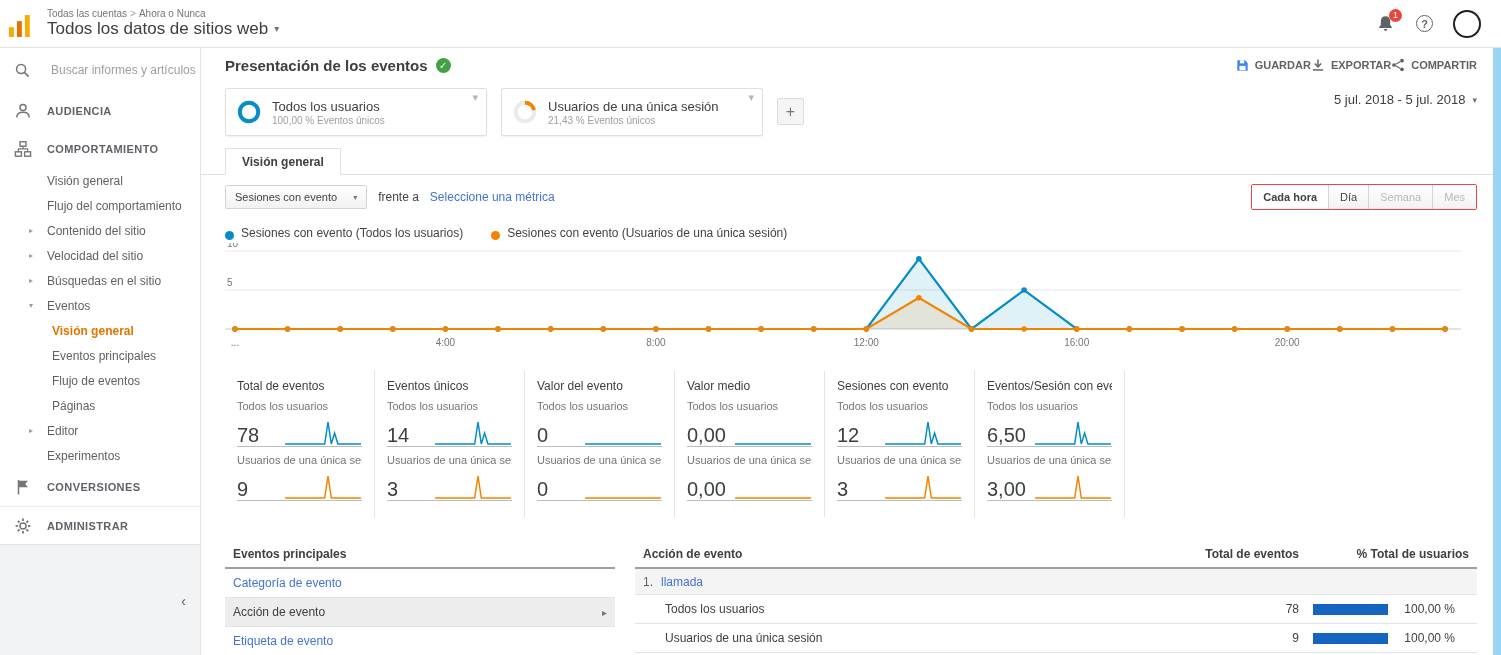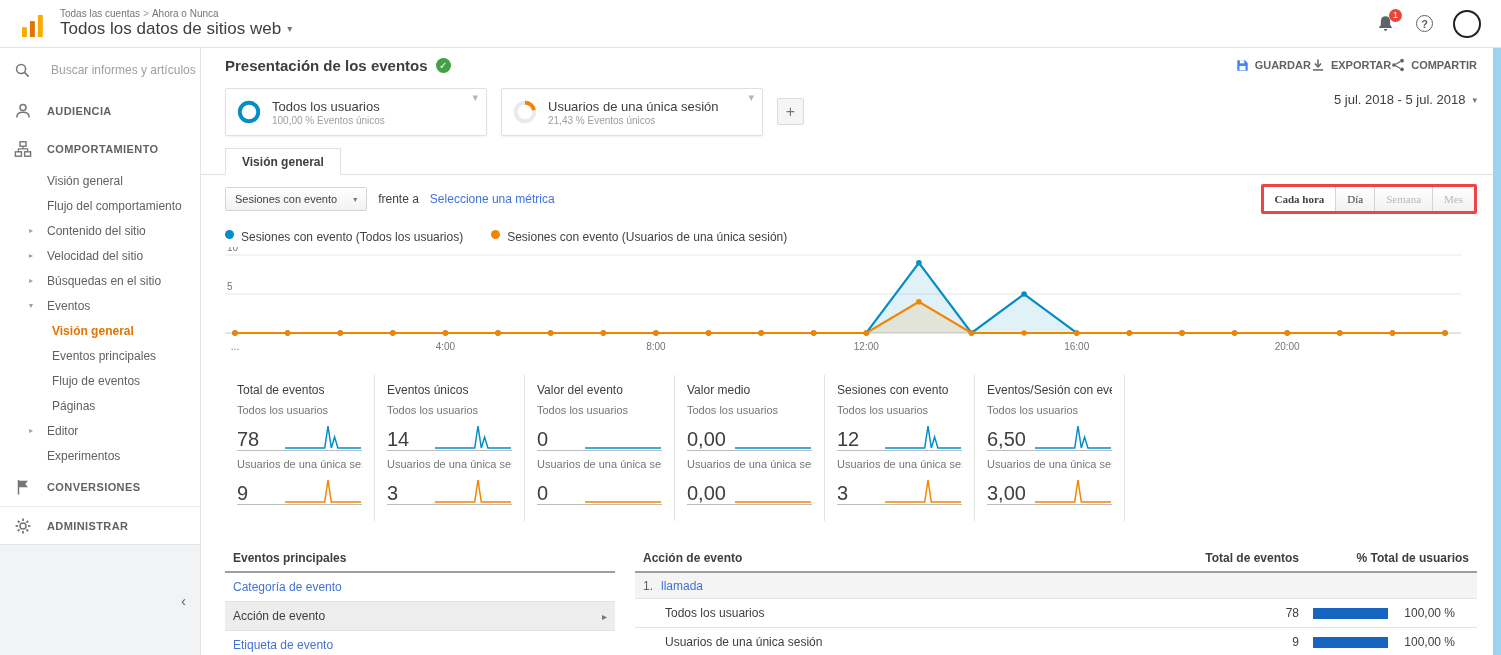--- a/index.html
+++ b/index.html
@@ -3,21 +3,21 @@
 <meta charset="utf-8">
 <style>
   * { margin:0; padding:0; box-sizing:border-box; }
   html,body { width:1501px; height:655px; overflow:hidden; }
   body { font-family:"Liberation Sans", sans-serif; background:#fff; color:#424242; }
   [data-interactable="true"] { cursor:pointer; }
 
   .app { position:relative; width:1501px; height:655px; }
 
   
-  .topbar { height:48px; display:flex; align-items:center; background:#fff; border-bottom:1px solid #e3e3e3; padding-left:22px; position:relative; z-index:3; }
+  .topbar { height:48px; display:flex; align-items:center; background:#fff; border-bottom:1px solid #e3e3e3; padding-left:9px; position:relative; z-index:3; }
   .ga-logo { width:26px; height:26px; margin-right:12px; display:flex; align-items:flex-end; }
   .title-block { line-height:1.15; }
   .breadcrumb { font-size:10px; color:#757575; }
   .bc-sep { margin:0 3px; color:#9e9e9e; }
   .view-title-row { font-size:17px; color:#3c4043; display:flex; align-items:center; gap:6px; }
   .title-caret { font-size:10px; color:#757575; }
   .topbar-right { margin-left:auto; display:flex; align-items:center; gap:20px; padding-right:20px; }
   .bell-wrap { position:relative; width:20px; height:20px; }
   .badge { position:absolute; top:-5px; right:-6px; min-width:13px; height:13px; background:#e8453c; color:#fff; font-size:9px; border-radius:50%; display:flex; align-items:center; justify-content:center; padding:0 2px; }
   .help-btn { width:17px; height:17px; border:1.5px solid #5f6368; border-radius:50%; color:#5f6368; font-size:11px; font-weight:bold; display:flex; align-items:center; justify-content:center; }
@@ -60,28 +60,28 @@
   .date-caret { font-size:9px; color:#757575; }
 
   .tab-strip { border-bottom:1px solid #e0e0e0; padding:0 24px; display:flex; }
   .tab { height:27px; padding:0 16px; border:1px solid #e0e0e0; border-bottom:1px solid #fff; margin-bottom:-1px; background:#fff; font-size:12px; font-weight:bold; color:#3c4043; display:flex; align-items:center; }
 
   .controls-row { display:flex; align-items:center; padding:9px 24px; }
   .metric-select { height:24px; border:1px solid #d4d4d4; border-radius:2px; background:linear-gradient(#fff,#f2f2f2); font-size:11px; color:#424242; display:flex; align-items:center; padding:0 9px; gap:16px; }
   .metric-select .sel-caret { font-size:8px; color:#757575; }
   .versus { font-size:12px; margin:0 11px; color:#424242; }
   .metric-link { font-size:12px; color:#4272d7; }
-  .granularity { margin-left:auto; display:flex; border:3px solid #ef4444; border-radius:2px; overflow:hidden;font-family:Liberation Serif, serif; }
+  .granularity { margin-left:auto; display:flex; border:1px solid #ef4444; border-radius:2px; overflow:hidden; }
   .gran-btn { height:24px; padding:0 11px; font-size:11px; display:flex; align-items:center; border-left:1px solid #d4d4d4; background:linear-gradient(#fff,#f2f2f2); color:#424242; }
   .gran-btn:first-child { border-left:none; }
   .gran-btn.active { background:#fff; font-weight:bold; }
   .gran-btn.disabled { color:#b9b9b9; }
 
   .legend-row { display:flex; gap:28px; padding:5px 24px 0; font-size:12px; color:#424242; align-items:center; height:22px; }
-  .legend-item { display:flex; align-items:flex-start; }
+  .legend-item { display:flex; align-items:flex-end; }
   .legend-dot { width:9px; height:9px; border-radius:50%; display:inline-block; margin-right:7px; }
 
   .chart-wrap { padding:2px 24px 4px; }
 
   .cards-row { display:flex; margin:8px 24px 0; }
   .metric-card { width:150px; min-height:146px; padding:8px 12px 4px; border-right:1px solid #e3e3e3; }
   .card-title { font-size:12px; color:#3c4043; margin-bottom:7px; white-space:nowrap; overflow:hidden; }
   .card-label { font-size:11px; color:#757575; margin-bottom:2px; white-space:nowrap; overflow:hidden; }
   .card-value-row { display:flex; align-items:flex-end; justify-content:space-between; border-bottom:1px solid #bdbdbd; margin-bottom:7px; height:33px; }
   .card-value { font-size:20px; color:#3c4043; line-height:1.1; }

